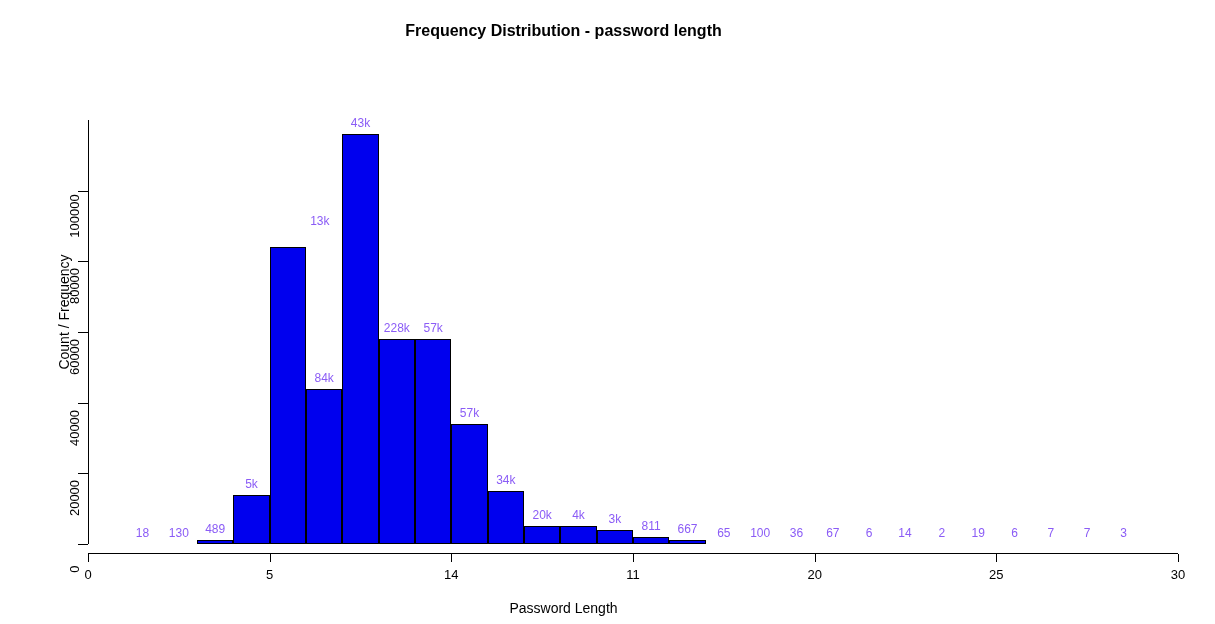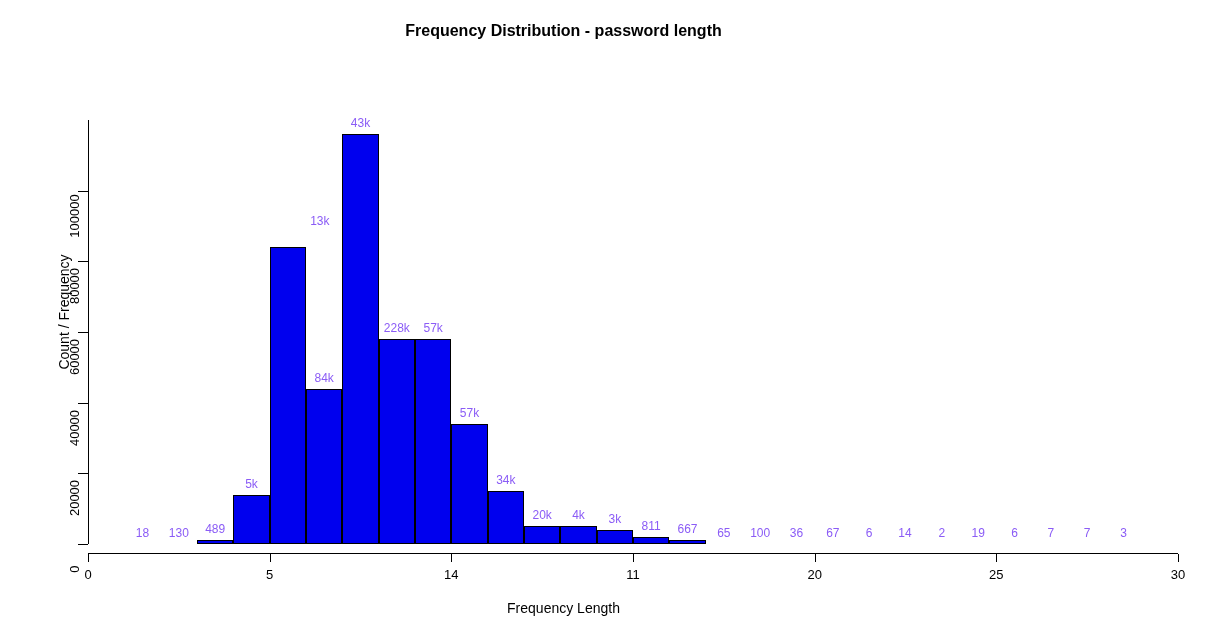--- a/index.html
+++ b/index.html
@@ -122,21 +122,21 @@
     color: #000;
     white-space: nowrap;
   }
 </style>
 </head>
 <body>
 
 <div class="page">
   <div class="title">Frequency Distribution - password length</div>
   <div class="ylabel">Count / Frequency</div>
-  <div class="xlabel">Frequency Length</div>
+  <div class="xlabel">Password Length</div>
 
   <div class="plot">
     <div class="axis-line y-axis"></div>
     <div class="axis-line x-axis"></div>
     <div class="bars" id="bars">
         <div class="bar-label" style="left: 54.5px; bottom: 4px;">18</div>
         <div class="bar-label" style="left: 90.8333px; bottom: 4px;">130</div>
         <div class="bar" style="left: 109px; width: 36.3333px; height: 3.53333px;"></div>
         <div class="bar-label" style="left: 127.167px; bottom: 7.53333px;">489</div>
         <div class="bar" style="left: 145.333px; width: 36.3333px; height: 49.4667px;"></div>

